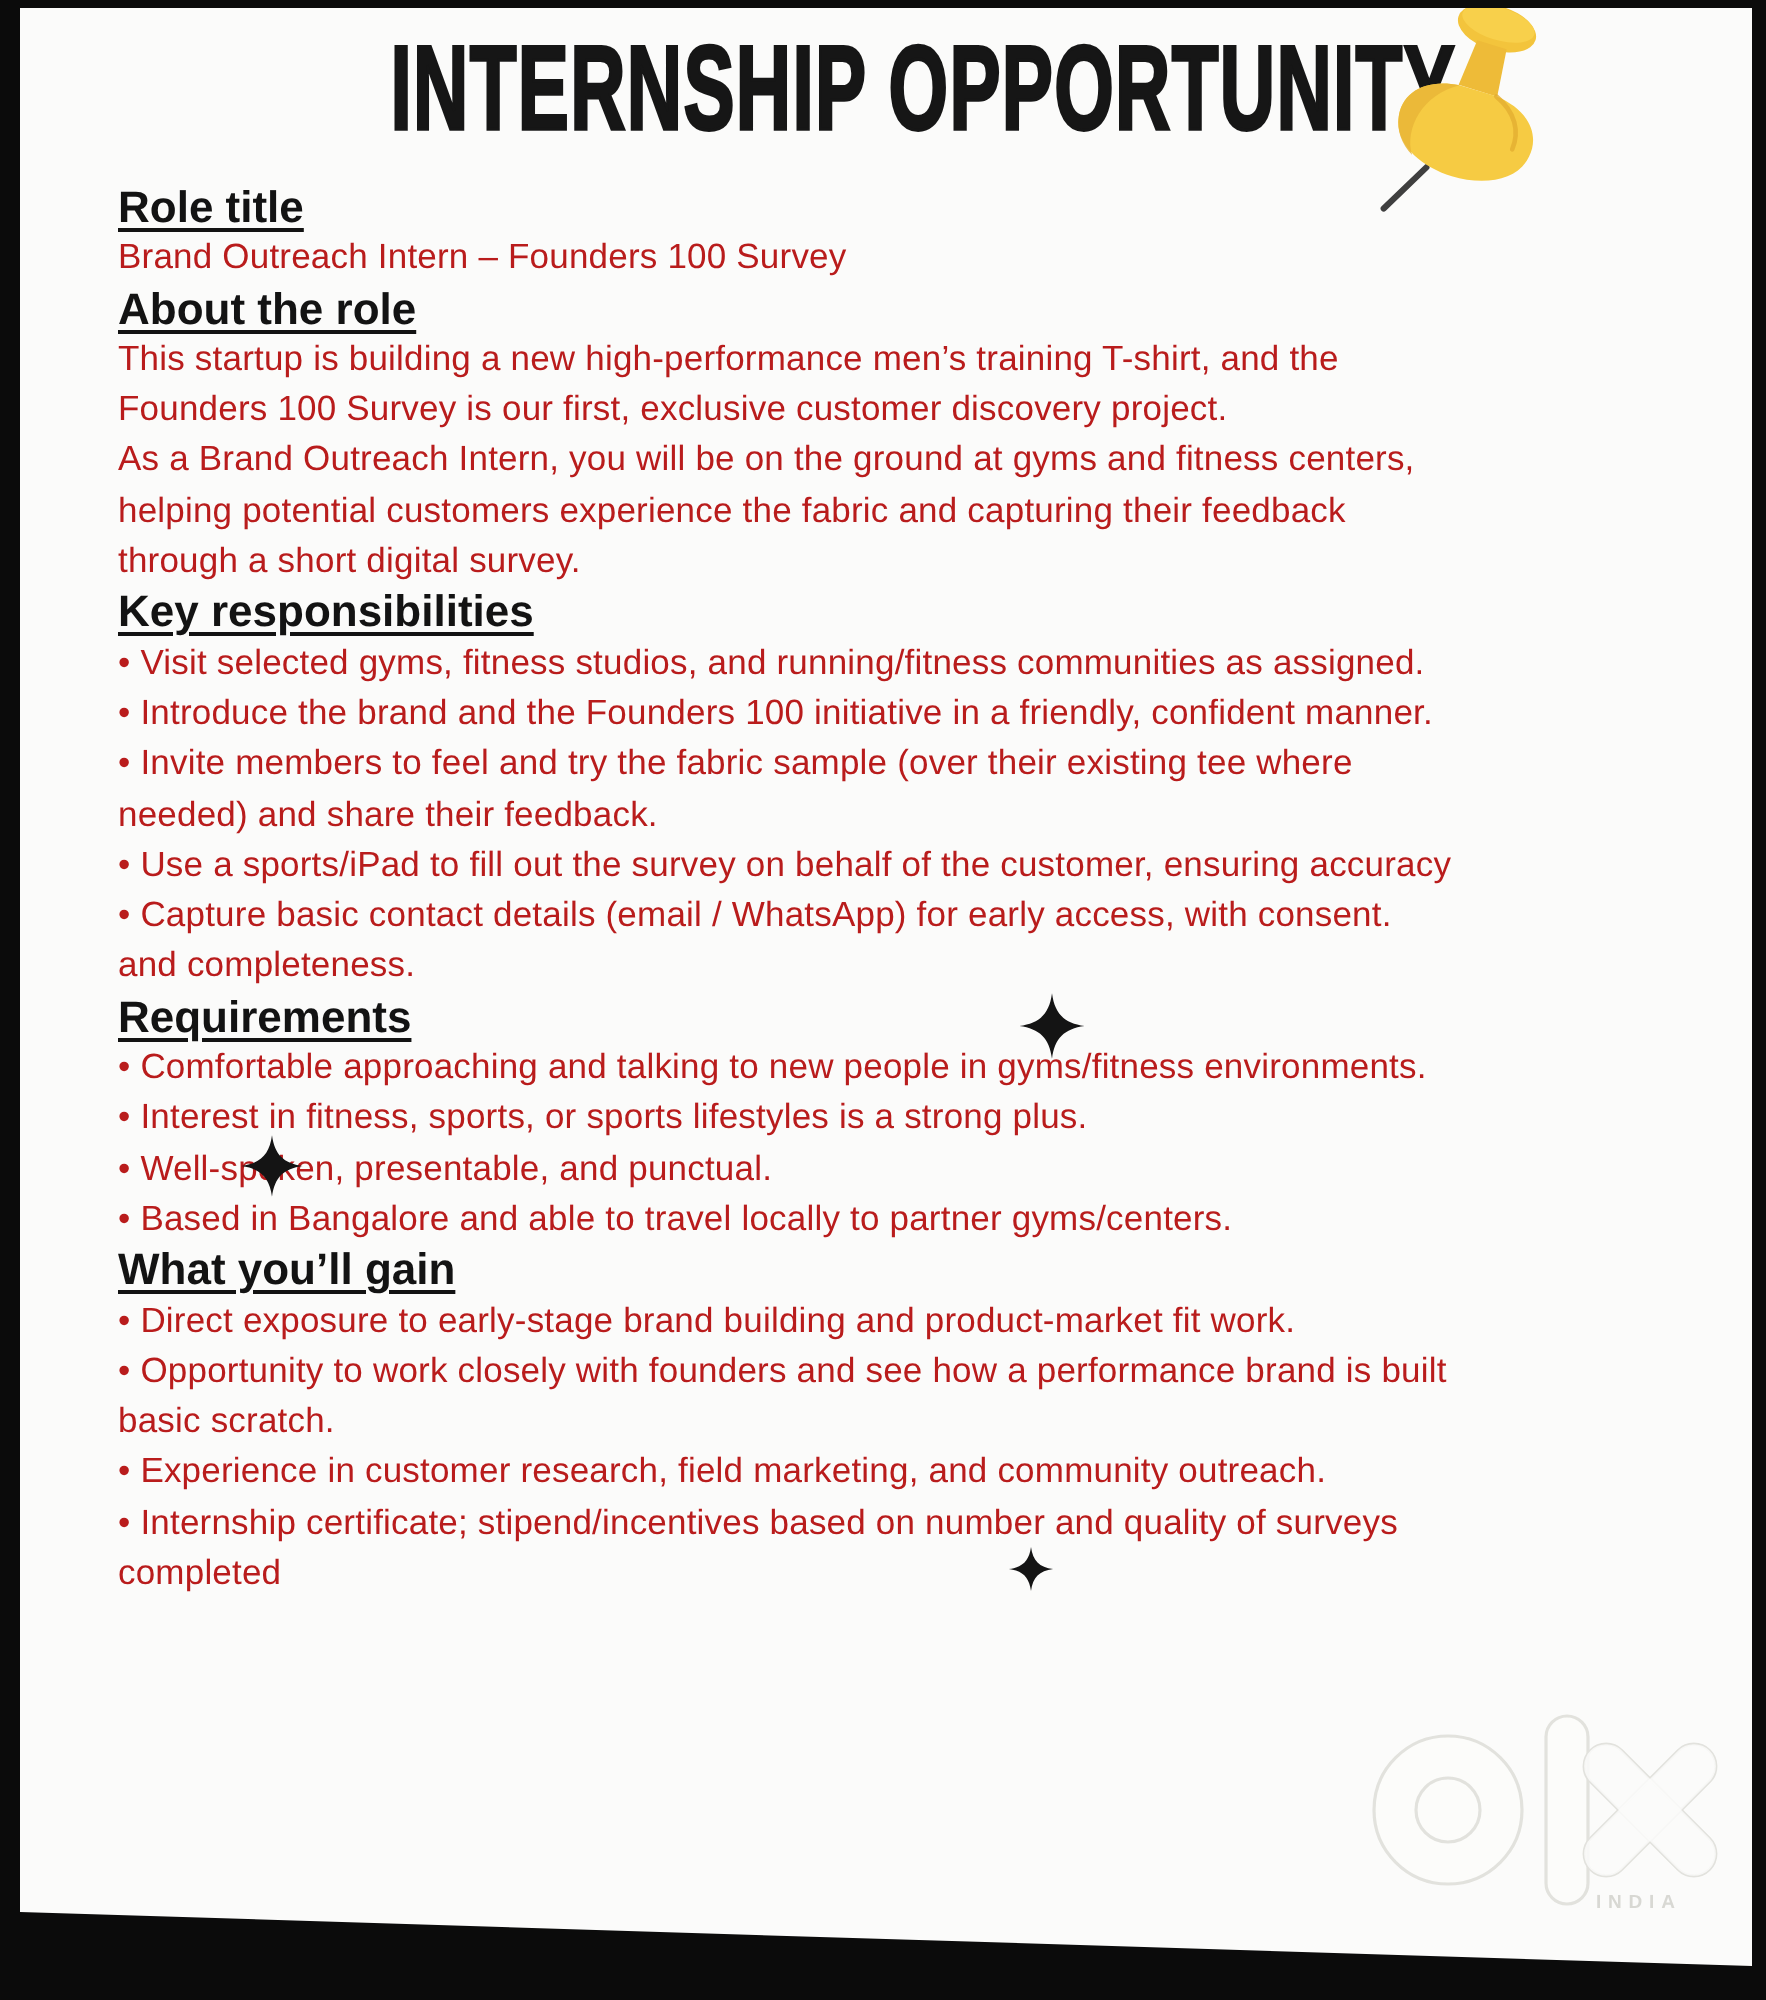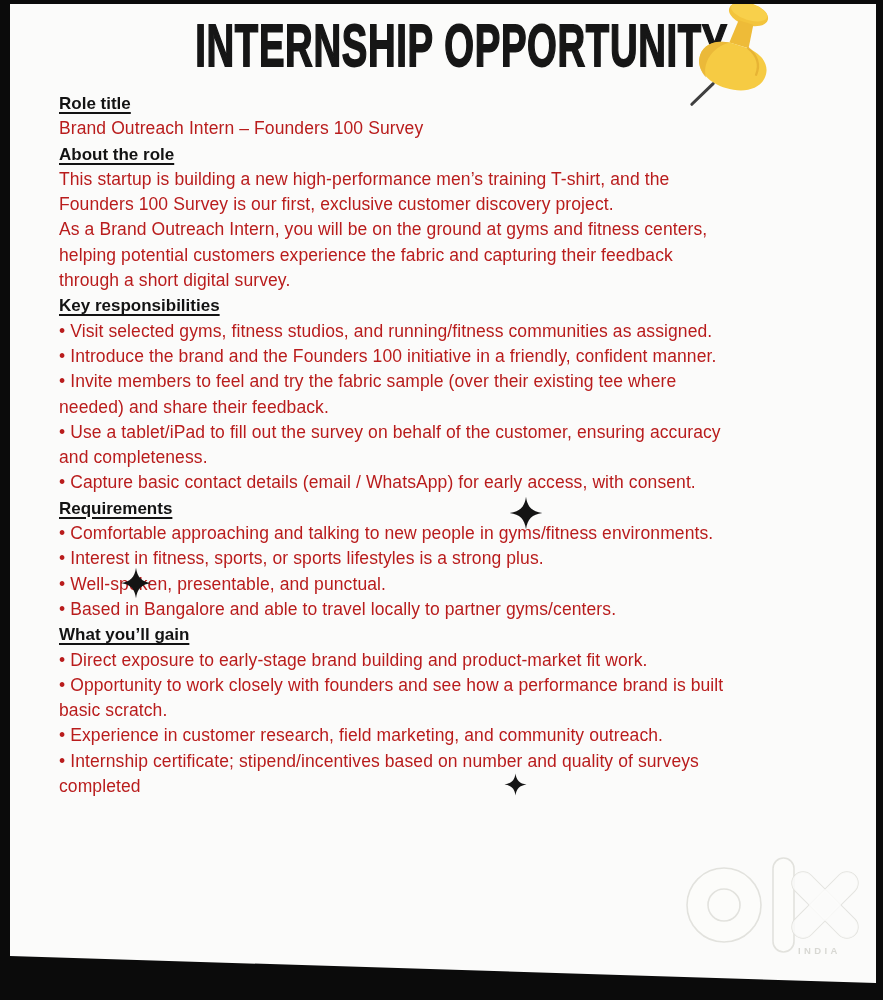--- a/index.html
+++ b/index.html
@@ -42,21 +42,21 @@
     letter-spacing: 1px;
     white-space: nowrap;
     transform: scale(0.66, 1.03);
     transform-origin: 46% center;
   }
   
   .section { }
   .section.first { margin-top: 11px; }
   .heading {
     display: inline-block;
-    font-size: 17px;
+    font-size: 22px;
     line-height: 25.3px;
     font-weight: 700;
     color: #131313;
     text-decoration: underline;
     text-decoration-thickness: 1.8px;
     text-underline-offset: 3px;
   }
   .line {
     font-size: 17.5px;
     line-height: 25.3px;
@@ -138,23 +138,23 @@
       </div>
   </div>
 
   <div class="section">
     <span class="heading">Key responsibilities</span>
     <div>
         <div class="line">• Visit selected gyms, fitness studios, and running/fitness communities as assigned.</div>
         <div class="line">• Introduce the brand and the Founders 100 initiative in a friendly, confident manner.</div>
         <div class="line">• Invite members to feel and try the fabric sample (over their existing tee where</div>
         <div class="line">needed) and share their feedback.</div>
-        <div class="line">• Use a tablet/iPad to fill out the survey on behalf of the customer, ensuring accuracy</div>
+        <div class="line">• Use a sports/iPad to fill out the survey on behalf of the customer, ensuring accuracy</div>
+        <div class="line">• Capture basic contact details (email / WhatsApp) for early access, with consent.</div>
         <div class="line">and completeness.</div>
-        <div class="line">• Capture basic contact details (email / WhatsApp) for early access, with consent.</div>
       </div>
   </div>
 
   <div class="section">
     <span class="heading">Requirements</span>
     <div>
         <div class="line">• Comfortable approaching and talking to new people in gyms/fitness environments.</div>
         <div class="line">• Interest in fitness, sports, or sports lifestyles is a strong plus.</div>
         <div class="line">• Well-spoken, presentable, and punctual.</div>
         <div class="line">• Based in Bangalore and able to travel locally to partner gyms/centers.</div>

